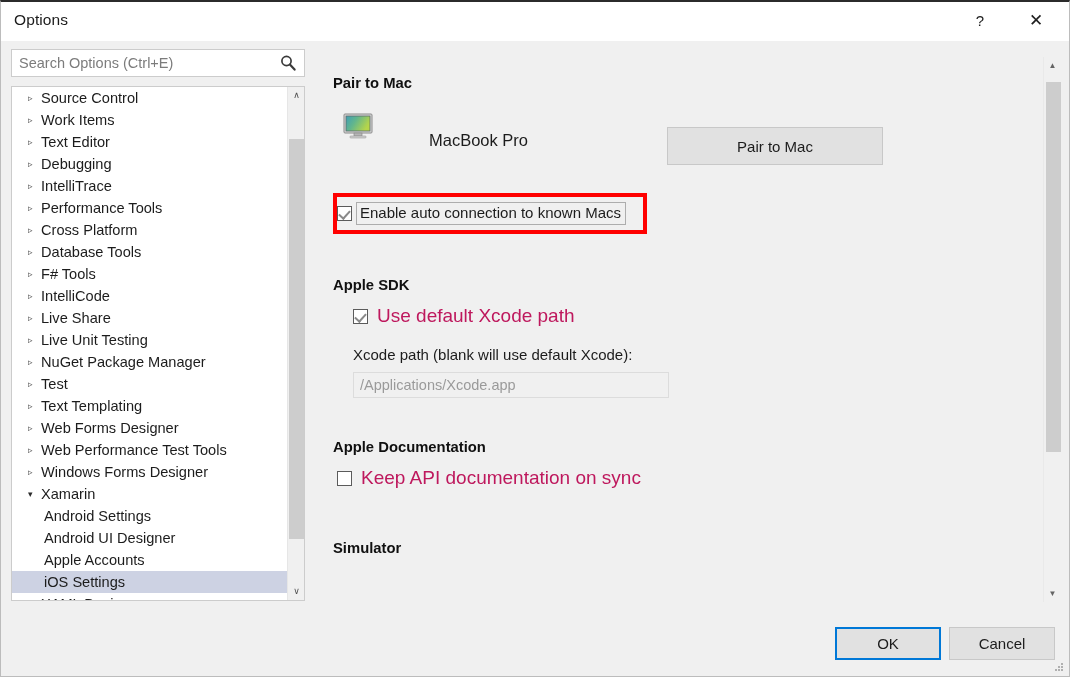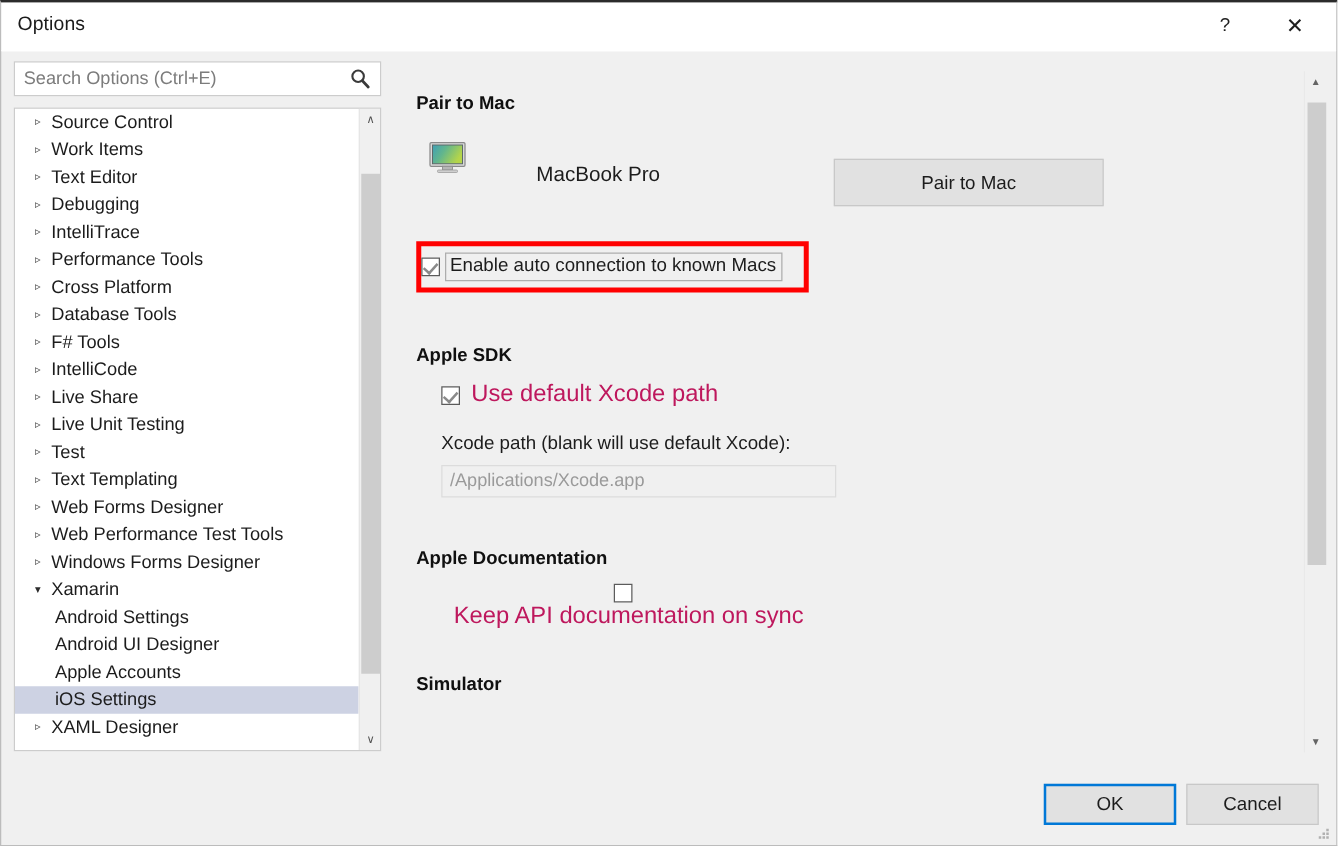--- a/index.html
+++ b/index.html
@@ -295,21 +295,21 @@
     border: 1px solid #dcdcdc;
     box-sizing: border-box;
     font-family: "Liberation Sans", sans-serif;
     font-size: 14.5px;
     color: #15803d;
     padding: 0 6px;
   }
   #xcode-path-input::placeholder { color: #9a9a9a; opacity: 1; }
 
   #apple-doc-title { left: 12px; top: 382px; }
-  #keep-api-doc-row { left: 33px; top: 410px; flex-direction: column; }
+  #keep-api-doc-row { left: 16px; top: 410px; }
 
   #simulator-title { left: 12px; top: 483px; }
   #remote-simulator-row { left: 32px; top: 511px; }
 
   
   #content-scroll {
     position: absolute;
     right: 9px;
     top: 55px;
     width: 17px;
@@ -397,20 +397,21 @@
         <div class="tree-row"><span class="tree-arrow">▹</span><span>Text Editor</span></div>
         <div class="tree-row"><span class="tree-arrow">▹</span><span>Debugging</span></div>
         <div class="tree-row"><span class="tree-arrow">▹</span><span>IntelliTrace</span></div>
         <div class="tree-row"><span class="tree-arrow">▹</span><span>Performance Tools</span></div>
         <div class="tree-row"><span class="tree-arrow">▹</span><span>Cross Platform</span></div>
         <div class="tree-row"><span class="tree-arrow">▹</span><span>Database Tools</span></div>
         <div class="tree-row"><span class="tree-arrow">▹</span><span>F# Tools</span></div>
         <div class="tree-row"><span class="tree-arrow">▹</span><span>IntelliCode</span></div>
         <div class="tree-row"><span class="tree-arrow">▹</span><span>Live Share</span></div>
         <div class="tree-row"><span class="tree-arrow">▹</span><span>Live Unit Testing</span></div>
+        <div class="tree-row"><span class="tree-arrow">▹</span><span>NuGet Package Manager</span></div>
         <div class="tree-row"><span class="tree-arrow">▹</span><span>Test</span></div>
         <div class="tree-row"><span class="tree-arrow">▹</span><span>Text Templating</span></div>
         <div class="tree-row"><span class="tree-arrow">▹</span><span>Web Forms Designer</span></div>
         <div class="tree-row"><span class="tree-arrow">▹</span><span>Web Performance Test Tools</span></div>
         <div class="tree-row"><span class="tree-arrow">▹</span><span>Windows Forms Designer</span></div>
         <div class="tree-row"><span class="tree-arrow expanded">▾</span><span>Xamarin</span></div>
         <div class="tree-row child"><span>Android Settings</span></div>
         <div class="tree-row child"><span>Android UI Designer</span></div>
         <div class="tree-row child"><span>Apple Accounts</span></div>
         <div class="tree-row child selected"><span>iOS Settings</span></div>

